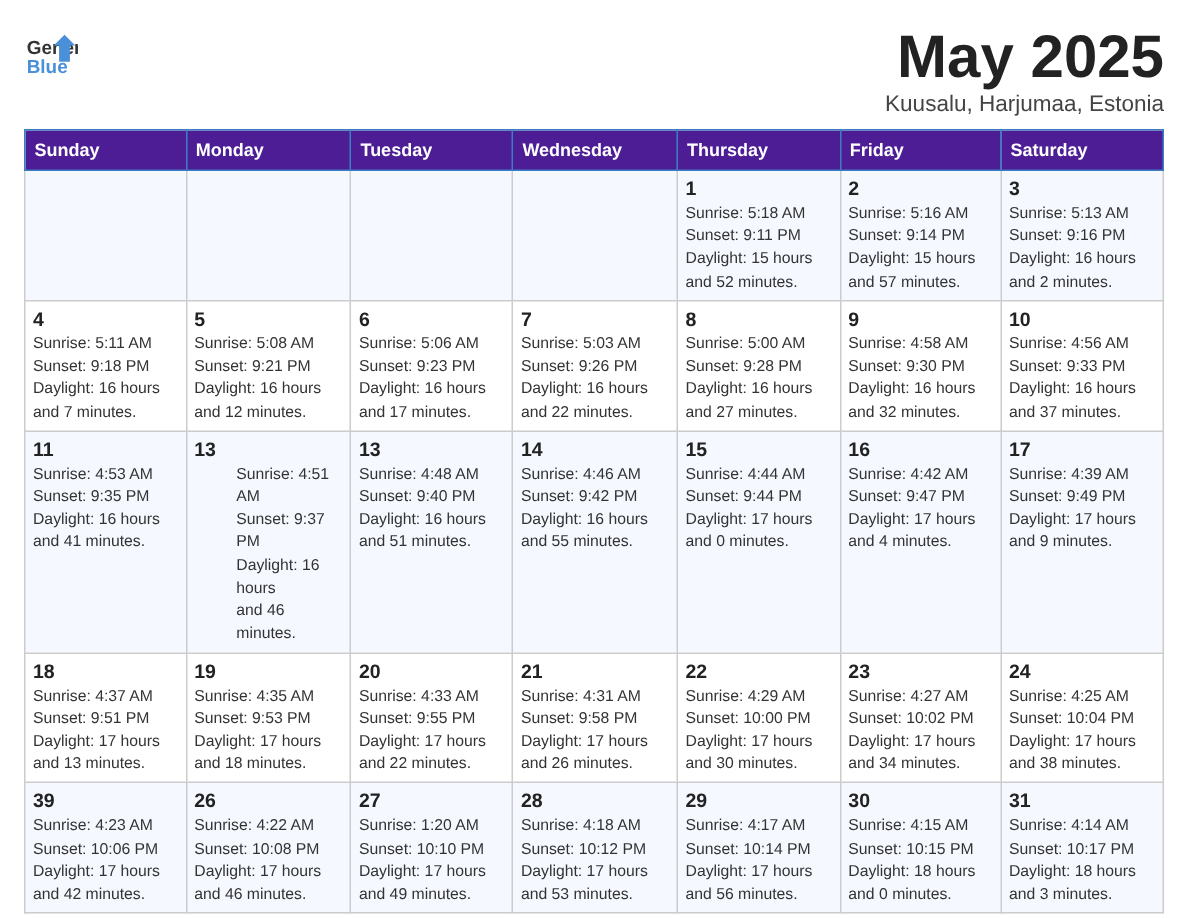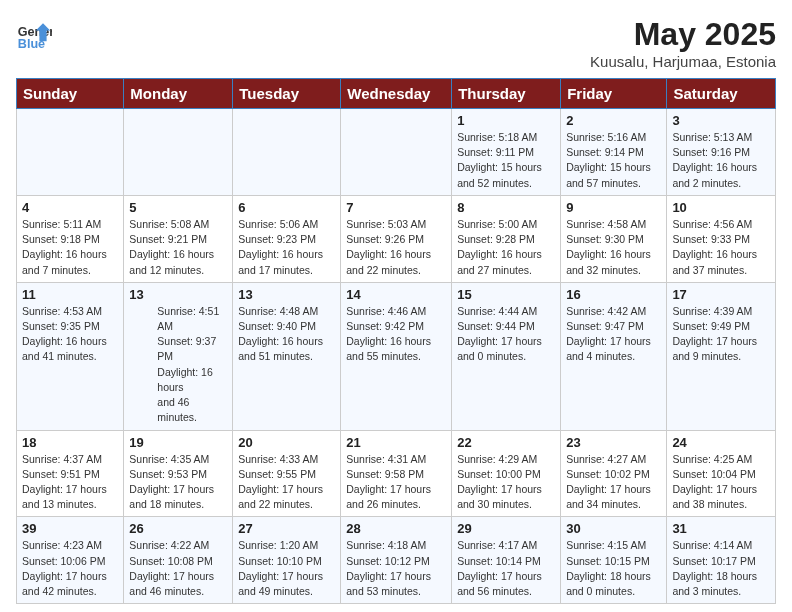--- a/index.html
+++ b/index.html
@@ -22,39 +22,39 @@
       gap: 4px;
     }
     .logo-icon {
       width: 36px;
       height: 36px;
     }
     .title-block {
       text-align: right;
     }
     .month-title {
-      font-size: 32px;
+      font-size: 40px;
       font-weight: bold;
       color: #222;
     }
     .subtitle {
       font-size: 15px;
       color: #444;
     }
     table {
       width: 100%;
       border-collapse: collapse;
       font-size: 11px;
     }
     thead tr th {
-      background: #7f1d1d;
+      background: #4c1d95;
       color: #fff;
       text-align: left;
       padding: 6px 6px;
-      font-size: 15px;
+      font-size: 12px;
       font-weight: bold;
       border: 1px solid #3a7fc1;
     }
     tbody tr td {
       border: 1px solid #ccc;
       vertical-align: top;
       padding: 4px 5px;
       width: 113px;
       min-height: 80px;
       background: #fff;

